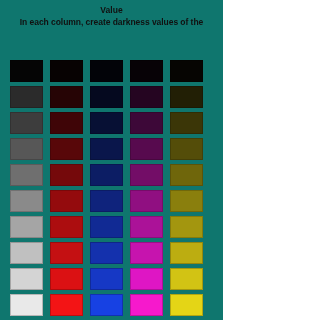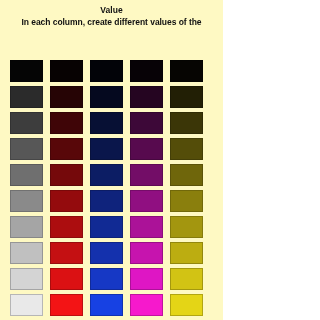--- a/index.html
+++ b/index.html
@@ -10,21 +10,21 @@
     width: 223px;
     height: 320px;
     background: #ffffff;
     font-family: "Liberation Sans", sans-serif;
     overflow: hidden;
   }
   .sheet {
     width: 223px;
     height: 320px;
     position: relative;
-    background: #fef9c3;
+    background: #0f766e;
     box-sizing: border-box;
   }
   .header {
     padding-top: 5px;
     text-align: center;
   }
   .title {
     font-size: 8.5px;
     font-weight: bold;
     color: #111111;
@@ -71,21 +71,21 @@
   }
 </style>
 </head>
 <body>
 
 <div class="sheet">
 
   <div class="header">
     <div class="title">Value</div>
     <div class="subtitle">
-      <span class="subtitle-line">In each column, create different values of the</span>
+      <span class="subtitle-line">In each column, create darkness values of the</span>
     </div>
   </div>
 
   <div class="grid" id="value-grid">
       <div class="row">
         <div class="swatch" style="background: rgb(5, 5, 5);"></div>
         <div class="swatch" style="background: rgb(7, 2, 2);"></div>
         <div class="swatch" style="background: rgb(2, 3, 8);"></div>
         <div class="swatch" style="background: rgb(7, 2, 6);"></div>
         <div class="swatch" style="background: rgb(6, 5, 2);"></div>

